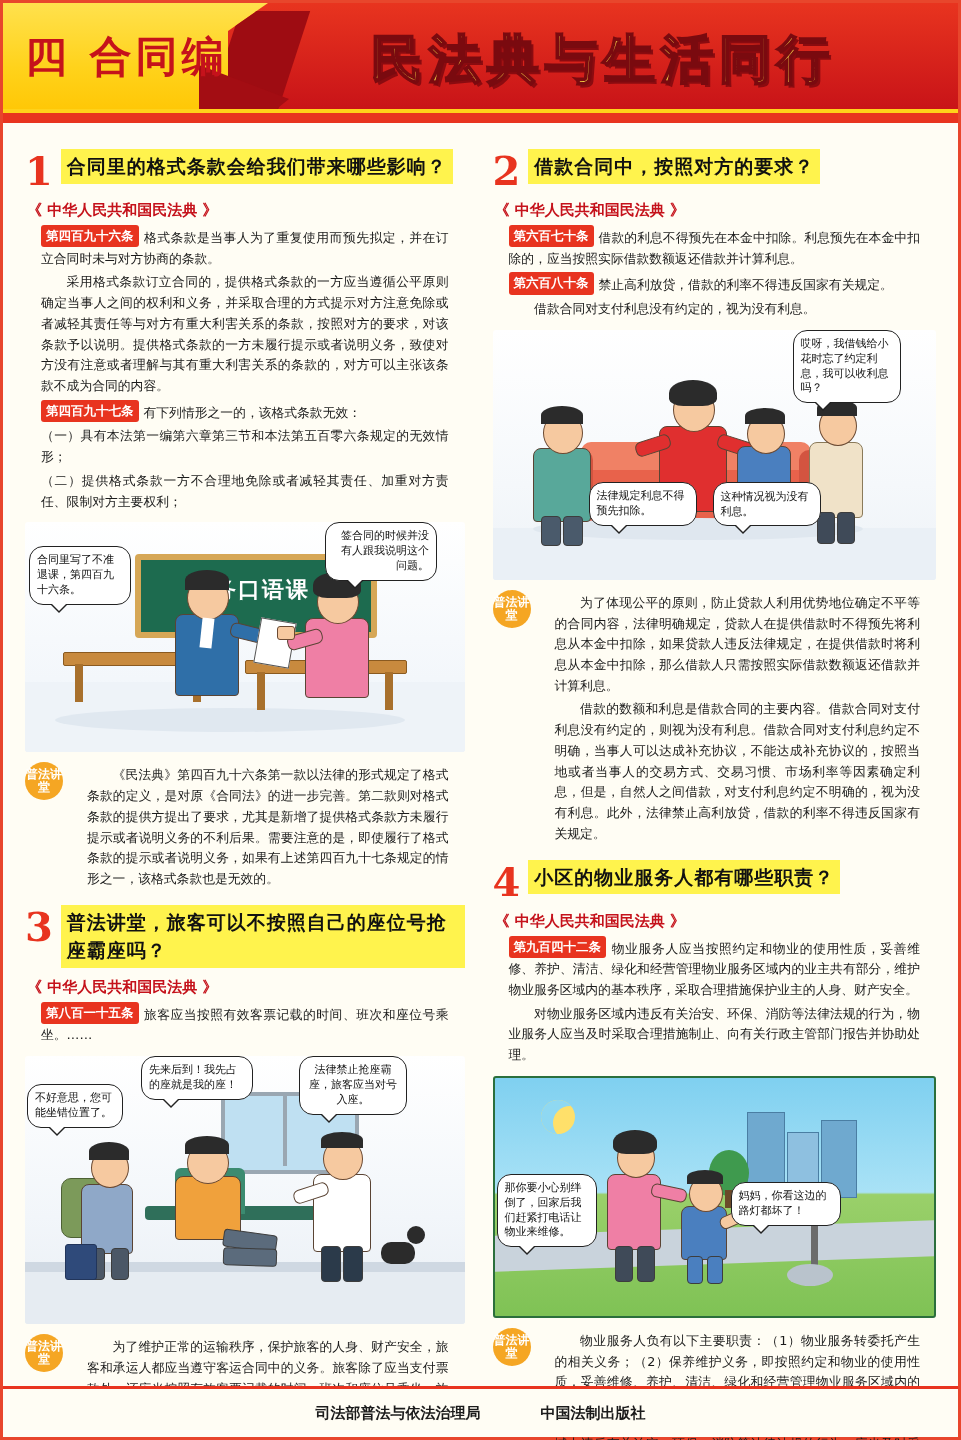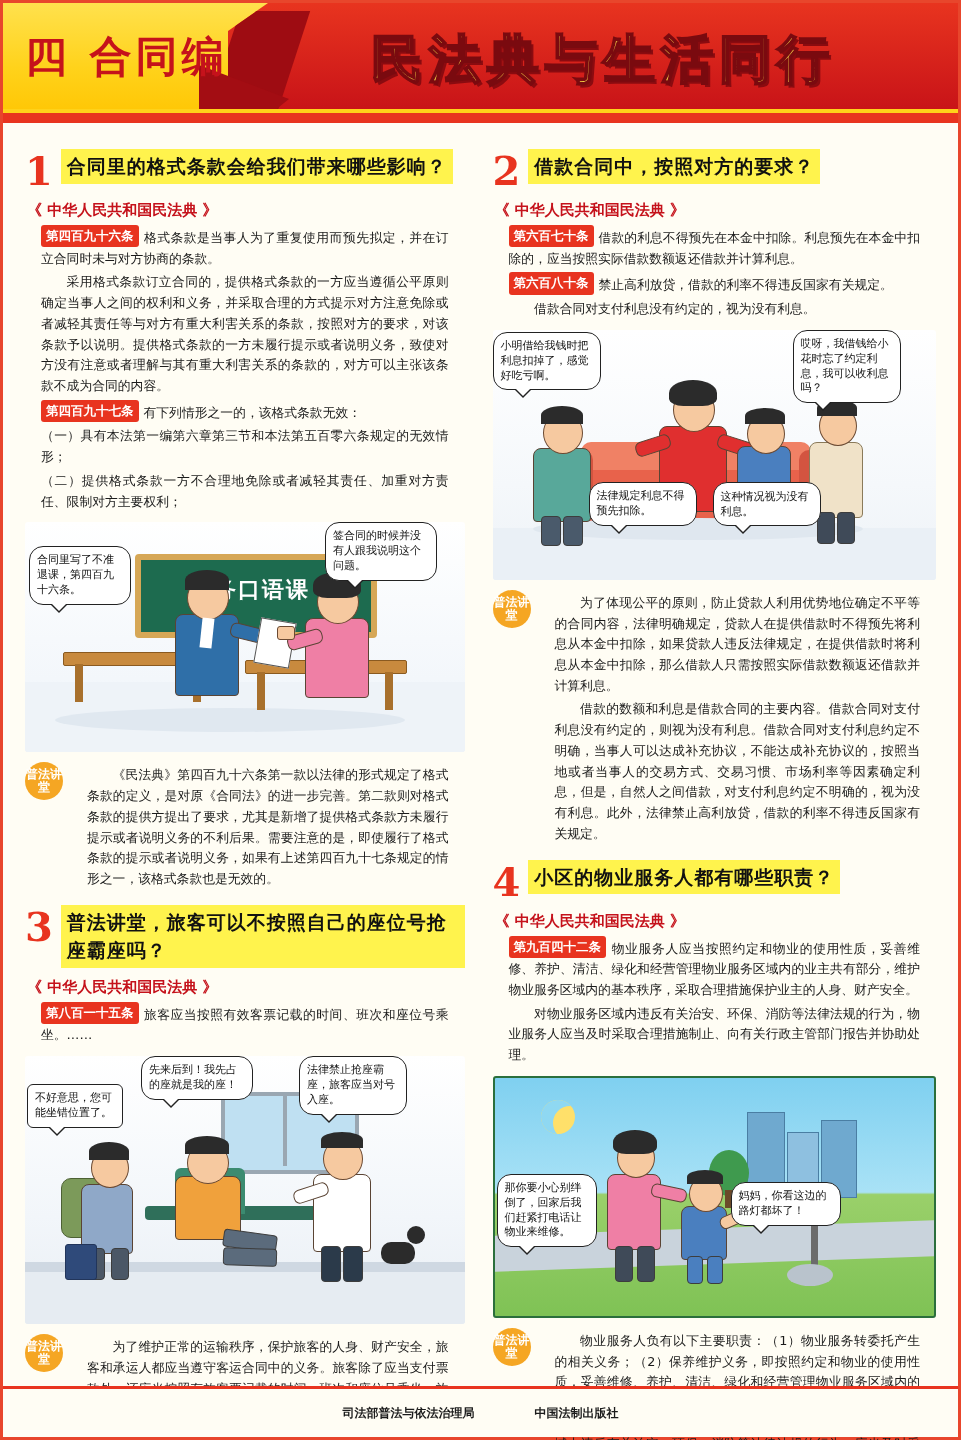--- a/index.html
+++ b/index.html
@@ -122,21 +122,21 @@
     display:flex;align-items:center;justify-content:center;
     line-height:1.1;text-align:center;
     font-family:"DejaVu Serif","Liberation Serif",serif;
   }
   .pufa-text{flex:1;}
   
   .footer{
     position:absolute;left:0;right:0;bottom:0;height:48px;
     border-top:3px solid #e8341f;
     display:flex;align-items:center;justify-content:center;gap:60px;
-    font-size:12px;font-weight:bold;color:#1b1b1b;
+    font-size:15px;font-weight:bold;color:#1b1b1b;
     font-family:"DejaVu Serif","Liberation Serif",serif;
     background:#fffdf4;
   }
   
   .ill{position:relative;overflow:hidden;border-radius:3px;}
   .sk{position:absolute;}
   .head{border-radius:50%;background:#f6c9a0;border:1.4px solid #6b4a33;}
   .hair{background:#2b2b2b;border-radius:50% 50% 0 0;}
   .body{border-radius:8px 8px 4px 4px;border:1.4px solid #5a4434;}
   .arm{border-radius:6px;border:1.2px solid #5a4434;}
@@ -200,21 +200,21 @@
             <div class="sk arm" style="left:205px;top:104px;width:38px;height:13px;background:#2f6fa8;transform:rotate(14deg);"></div>
             <div class="sk" style="left:232px;top:98px;width:34px;height:44px;background:#fff;border:1.2px solid #555;transform:rotate(10deg);"></div>
 
             <div class="sk body" style="left:280px;top:96px;width:62px;height:78px;background:#ef7fa5;"></div>
             <div class="sk head" style="left:292px;top:58px;width:40px;height:42px;"></div>
             <div class="sk hair" style="left:288px;top:50px;width:48px;height:26px;border-radius:50% 50% 30% 30%;"></div>
             <div class="sk arm" style="left:262px;top:110px;width:34px;height:13px;background:#ef7fa5;transform:rotate(-16deg);"></div>
             <div class="sk" style="left:252px;top:104px;width:16px;height:12px;background:#f6c9a0;border:1.2px solid #6b4a33;border-radius:3px;"></div>
 
             <div class="bubble dn" style="left:4px;top:24px;width:86px;">合同里写了不准退课，第四百九十六条。</div>
-            <div class="bubble dn" style="left:300px;top:0px;width:96px;">签合同的时候并没有人跟我说明这个问题。</div>
+            <div class="bubble dn" style="left:300px;top:0px;width:96px;text-align:right;">签合同的时候并没有人跟我说明这个问题。</div>
           </div>
         </div>
 
         <div class="pufa-row">
           <div class="pufa-badge">普法讲堂</div>
           <div class="pufa-text para indent">《民法典》第四百九十六条第一款以法律的形式规定了格式条款的定义，是对原《合同法》的进一步完善。第二款则对格式条款的提供方提出了要求，尤其是新增了提供格式条款方未履行提示或者说明义务的不利后果。需要注意的是，即使履行了格式条款的提示或者说明义务，如果有上述第四百九十七条规定的情形之一，该格式条款也是无效的。</div>
         </div>
       </div>
 
       <div>
@@ -256,23 +256,23 @@
             <div class="sk body" style="left:288px;top:118px;width:56px;height:76px;background:#ffffff;"></div>
             <div class="sk head" style="left:298px;top:82px;width:38px;height:40px;"></div>
             <div class="sk hair" style="left:296px;top:76px;width:42px;height:16px;"></div>
             <div class="sk arm" style="left:268px;top:130px;width:34px;height:12px;background:#fff;transform:rotate(-18deg);"></div>
             <div class="sk leg" style="left:296px;top:190px;width:18px;height:34px;background:#2b3a4a;"></div>
             <div class="sk leg" style="left:318px;top:190px;width:18px;height:34px;background:#2b3a4a;"></div>
 
             <div class="sk" style="left:356px;top:186px;width:34px;height:22px;background:#2b2b2b;border-radius:10px;"></div>
             <div class="sk" style="left:382px;top:170px;width:18px;height:18px;background:#2b2b2b;border-radius:50%;"></div>
 
-            <div class="bubble dn" style="left:2px;top:28px;width:80px;border-radius:6px;">不好意思，您可能坐错位置了。</div>
+            <div class="bubble dn" style="left:2px;top:28px;width:80px;">不好意思，您可能坐错位置了。</div>
             <div class="bubble dn" style="left:116px;top:0px;width:96px;">先来后到！我先占的座就是我的座！</div>
-            <div class="bubble dn" style="left:274px;top:0px;width:92px;">法律禁止抢座霸座，旅客应当对号入座。</div>
+            <div class="bubble dn" style="left:274px;top:0px;width:92px;text-align:center;">法律禁止抢座霸座，旅客应当对号入座。</div>
           </div>
         </div>
 
         <div class="pufa-row">
           <div class="pufa-badge">普法讲堂</div>
           <div class="pufa-text para indent">为了维护正常的运输秩序，保护旅客的人身、财产安全，旅客和承运人都应当遵守客运合同中的义务。旅客除了应当支付票款外，还应当按照有效客票记载的时间、班次和座位号乘坐。旅客无票乘坐、超程乘坐、越级乘坐或者持不符合减价条件的优惠客票乘坐的，应当补交票款。此外，旅客携带行李应当符合约定的限量和品类要求，旅客对承运人为安全运输所作的合理安排应当积极协助和配合。</div>
         </div>
       </div>
 
     </div>
@@ -320,21 +320,20 @@
             <div class="sk body" style="left:244px;top:116px;width:52px;height:60px;background:#4a7fbf;"></div>
             <div class="sk head" style="left:254px;top:84px;width:36px;height:38px;"></div>
             <div class="sk hair" style="left:252px;top:78px;width:40px;height:16px;"></div>
 
             <div class="sk body" style="left:316px;top:112px;width:52px;height:74px;background:#f0e2c8;border-color:#8a7a5a;"></div>
             <div class="sk head" style="left:326px;top:76px;width:36px;height:38px;"></div>
             <div class="sk hair" style="left:324px;top:70px;width:40px;height:16px;"></div>
             <div class="sk leg" style="left:324px;top:182px;width:16px;height:30px;background:#3f4a58;"></div>
             <div class="sk leg" style="left:344px;top:182px;width:16px;height:30px;background:#3f4a58;"></div>
 
-            <div class="bubble dn" style="left:0px;top:2px;width:92px;">小明借给我钱时把利息扣掉了，感觉好吃亏啊。</div>
             <div class="bubble dn" style="left:300px;top:0px;width:92px;">哎呀，我借钱给小花时忘了约定利息，我可以收利息吗？</div>
             <div class="bubble dn" style="left:96px;top:152px;width:92px;">法律规定利息不得预先扣除。</div>
             <div class="bubble dn" style="left:220px;top:152px;width:92px;font-family:Liberation Serif, serif;">这种情况视为没有利息。</div>
           </div>
         </div>
 
         <div class="pufa-row">
           <div class="pufa-badge">普法讲堂</div>
           <div class="pufa-text">
             <div class="para indent">为了体现公平的原则，防止贷款人利用优势地位确定不平等的合同内容，法律明确规定，贷款人在提供借款时不得预先将利息从本金中扣除，如果贷款人违反法律规定，在提供借款时将利息从本金中扣除，那么借款人只需按照实际借款数额返还借款并计算利息。</div>

